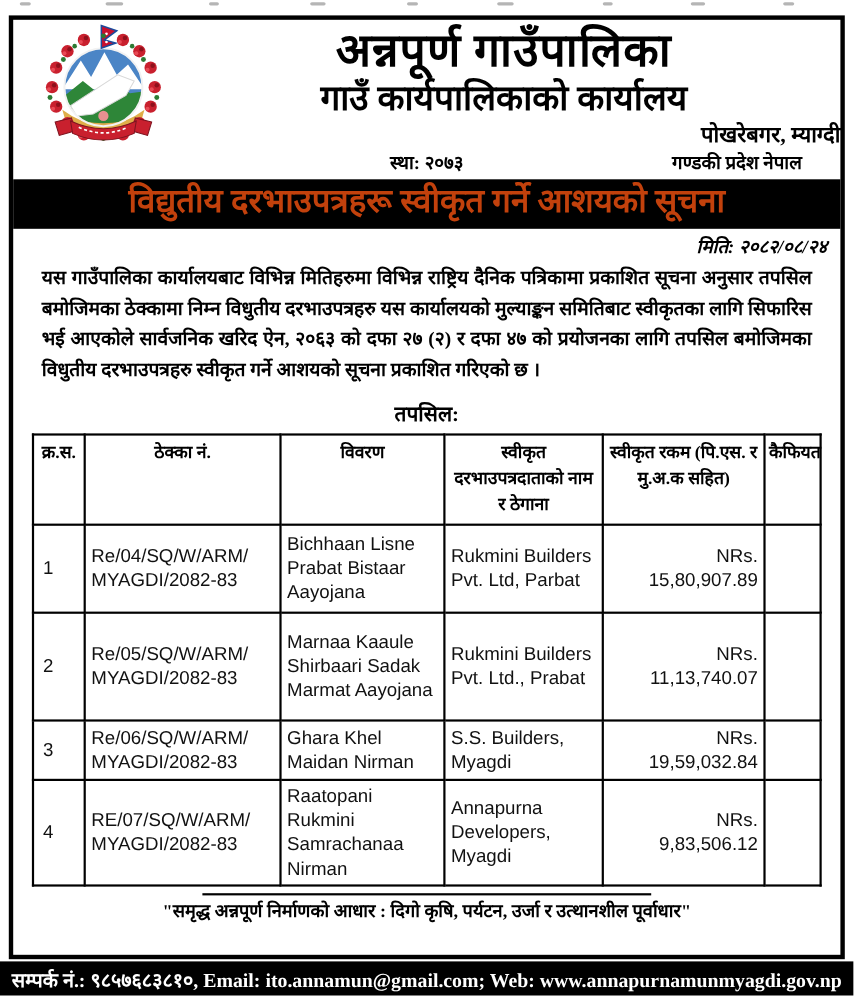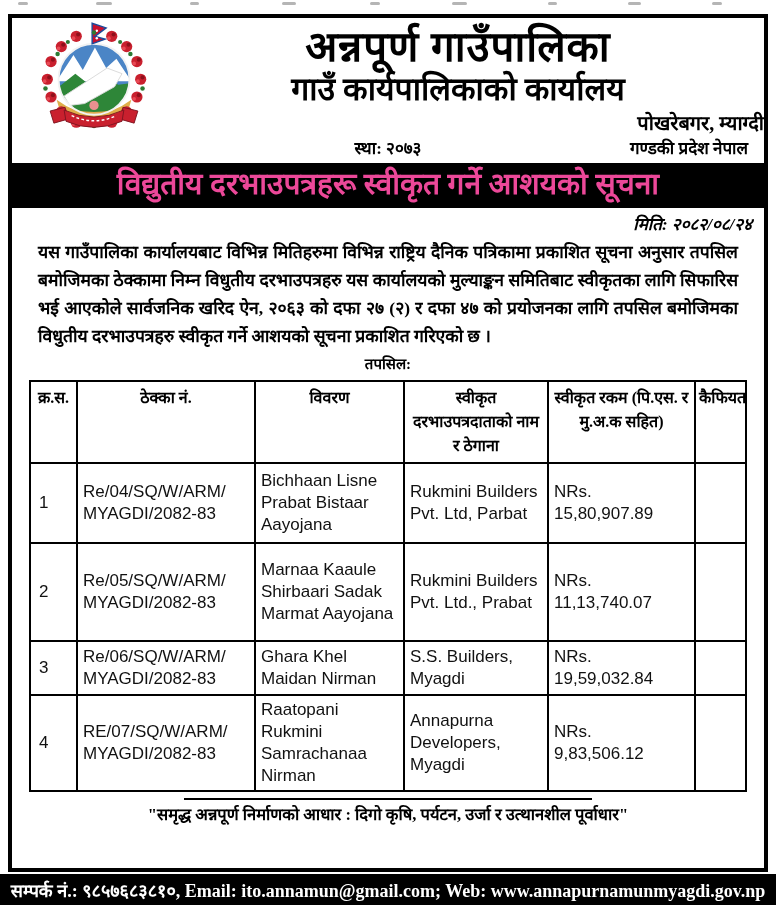--- a/index.html
+++ b/index.html
@@ -23,58 +23,58 @@
     position: relative;
   }
 
   
   .hdr { position: relative; padding-top: 6px; }
   .logo-wrap { position: absolute; left: 26px; top: 2px; width: 112px; height: 126px; }
   .hdr-line1 { margin-left: 140px; text-align: center; font-size: 42px; font-weight: bold; line-height: 46px; letter-spacing: 1px; }
   .hdr-line2 { margin-left: 140px; text-align: center; font-size: 32px; font-weight: bold; line-height: 38px; }
   .hdr-line3 { text-align: right; font-size: 20px; font-weight: bold; line-height: 26px; margin-top: 2px; }
   .hdr-line4 { position: relative; text-align: center; font-size: 17px; font-weight: bold; height: 22px; line-height: 22px; margin-top: 2px; }
-  .province { position: absolute; right: 16px; top: 0; }
+  .province { position: absolute; right: 35px; top: 0; }
 
   .title-bar {
-    background: #000; color: #ec4899;
+    background: #000; color: #c2410c;
     text-align: center; font-size: 30px; font-weight: bold;
     padding: 3px 0 7px; line-height: 35px; margin-top: 3px;
   }
 
   .date-line { text-align: right; padding-right: 12px; font-size: 17px; font-weight: bold; font-style: italic; line-height: 24px; margin-top: 5px; }
 
   .body-par {
     margin: 1px 26px 0;
     font-size: 17.5px; font-weight: bold;
     text-align: justify; line-height: 28px;
   }
 
-  .tapasil { text-align: center; font-size: 15px; font-weight: bold; line-height: 24px; margin-top: 2px; }
+  .tapasil { text-align: center; font-size: 19px; font-weight: bold; line-height: 24px; margin-top: 16px; }
 
   table { width: 716px; margin: 4px auto 0; border-collapse: collapse; table-layout: fixed; }
   th, td { border: 2px solid #000; }
   th {
     font-size: 16px; font-weight: bold;
     vertical-align: top; text-align: center;
     padding: 4px 3px; line-height: 24px;
   }
   thead tr { height: 82px; }
   tbody tr:nth-child(1) { height: 80px; }
   tbody tr:nth-child(2) { height: 98px; }
   tbody tr:nth-child(3) { height: 54px; }
   tbody tr:nth-child(4) { height: 90px; }
   td {
     font-family: "Liberation Sans", "DejaVu Sans", sans-serif;
     font-size: 17px; line-height: 22px;
     vertical-align: middle; padding: 3px 5px;
     color: #111;
   }
   td.sn { padding-left: 8px; }
-  td.amount { text-align: left; }
+  td.amount { text-align: right; }
   .contract { overflow-wrap: break-word; }
 
   .signatory { text-align: right; padding-right: 30px; font-size: 17.5px; font-weight: bold; line-height: 24px; margin-top: 8px; }
   .sig-line { width: 408px; margin: 6px auto 0; border-top: 2px solid #000; height: 0; }
   .motto { text-align: center; font-size: 16.5px; font-weight: bold; line-height: 24px; margin-top: 3px; }
 
   .contact-bar {
     margin-top: 2px;
     background: #000; color: #fff;
     height: 31px;

